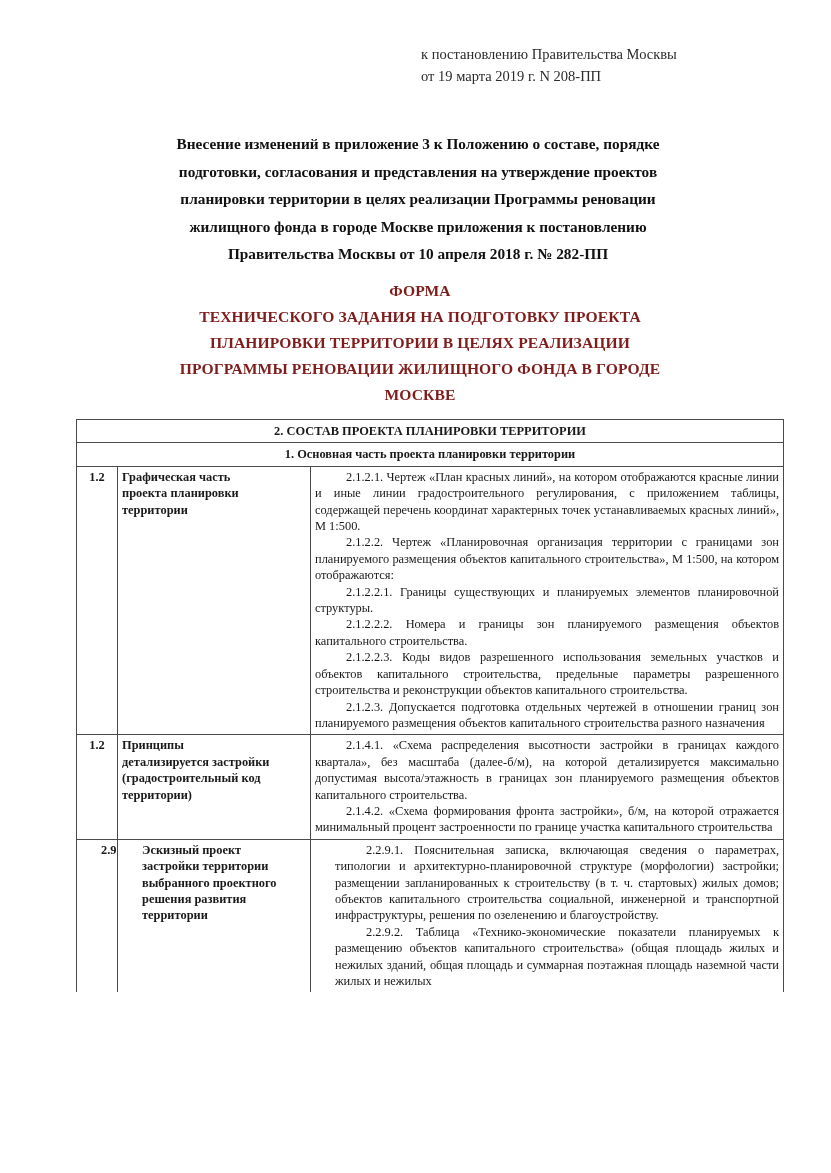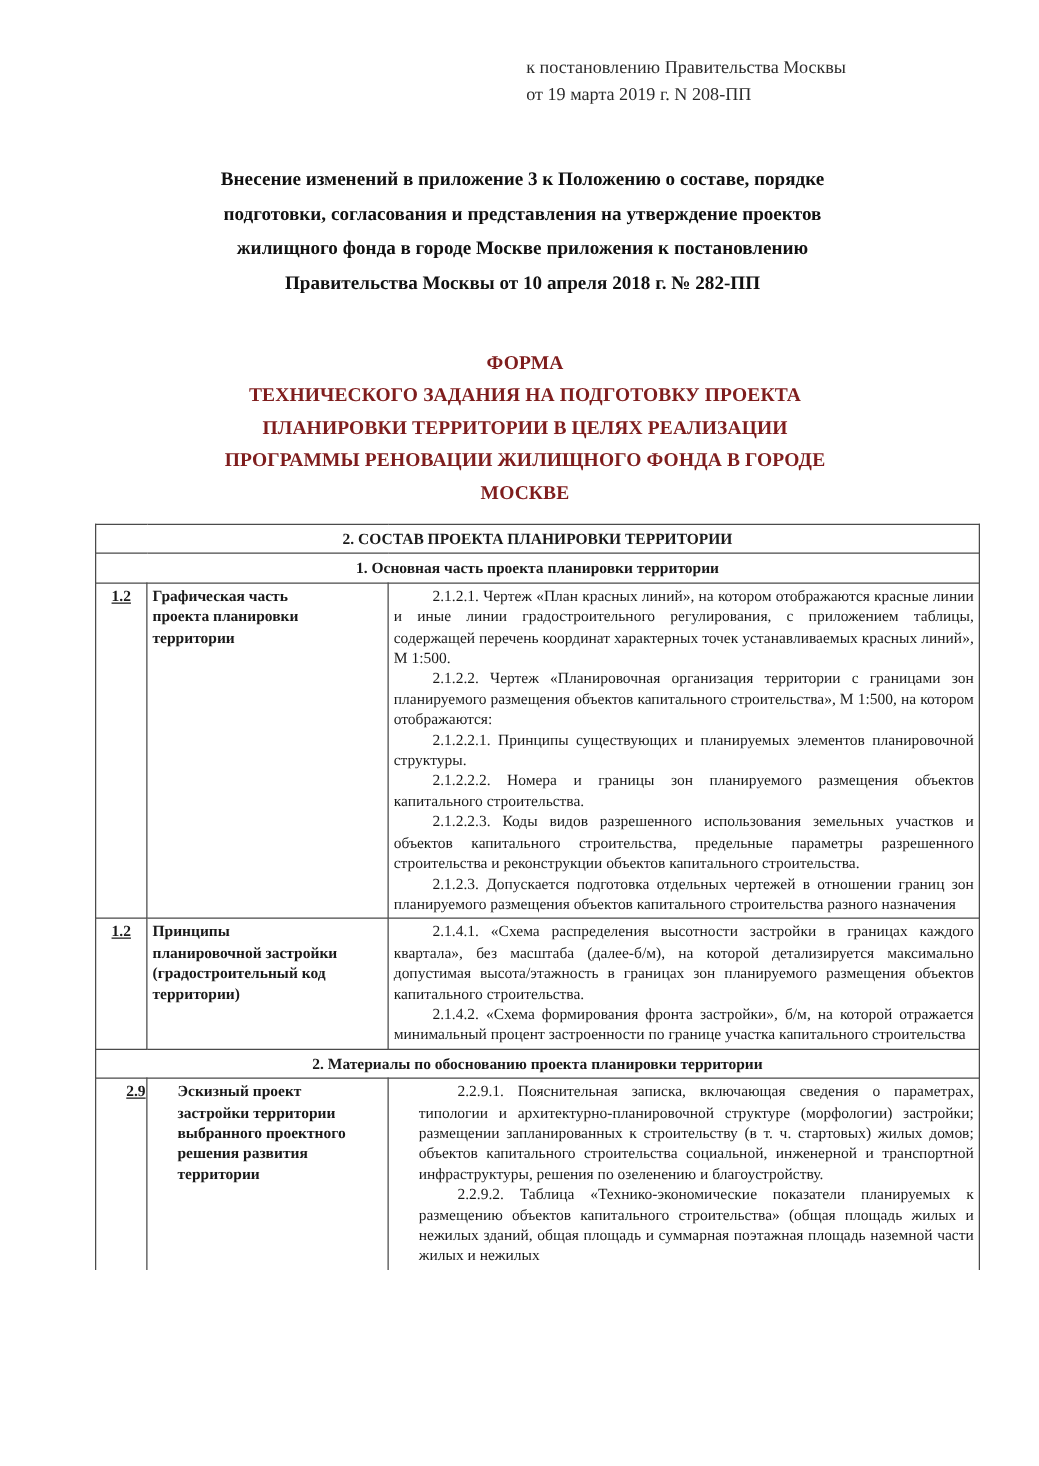--- a/index.html
+++ b/index.html
@@ -103,21 +103,20 @@
     padding-bottom: 3px;
   }
   .section-major { font-size: 13.6px; }
   .section-minor { font-size: 12.9px; }
 
   .cell-num {
     text-align: center;
     font-weight: bold;
     font-size: 12.4px;
     padding-top: 5px;
-    text-decoration: underline;
   }
   .cell-req {
     font-weight: bold;
     font-size: 12.4px;
     line-height: 17.2px;
     padding-top: 5px;
     padding-left: 5px;
   }
   .cell-req .rl { display: block; }
   .cell-cont {
@@ -148,20 +147,21 @@
 <div class="page">
 
   <div class="ref-block">
     <div class="ref-line">к постановлению Правительства Москвы</div>
     <div class="ref-line">от 19 марта 2019 г.  N 208-ПП</div>
   </div>
 
   <div class="main-heading">
     <span class="hl">Внесение изменений в приложение 3 к Положению о составе, порядке</span>
     <span class="hl">подготовки, согласования и представления на утверждение проектов</span>
+    <span class="hl">планировки территории в целях реализации Программы реновации</span>
     <span class="hl">жилищного фонда в городе Москве приложения к постановлению</span>
     <span class="hl">Правительства Москвы от 10 апреля 2018 г. № 282-ПП</span>
   </div>
 
   <div class="form-title">
     <span class="tl">ФОРМА</span>
     <span class="tl">ТЕХНИЧЕСКОГО ЗАДАНИЯ НА ПОДГОТОВКУ ПРОЕКТА</span>
     <span class="tl">ПЛАНИРОВКИ ТЕРРИТОРИИ В ЦЕЛЯХ РЕАЛИЗАЦИИ</span>
     <span class="tl">ПРОГРАММЫ РЕНОВАЦИИ ЖИЛИЩНОГО ФОНДА В ГОРОДЕ</span>
     <span class="tl">МОСКВЕ</span>
@@ -186,44 +186,41 @@
       <tr>
         <td class="cell-num">1.2</td>
         <td class="cell-req">
           <span class="rl">Графическая часть</span>
           <span class="rl">проекта планировки</span>
           <span class="rl">территории</span>
         </td>
         <td class="cell-cont">
           <p>2.1.2.1. Чертеж «План красных линий», на котором отображаются красные линии и иные линии градостроительного регулирования, с приложением таблицы, содержащей перечень координат характерных точек устанавливаемых красных линий», М 1:500.</p>
           <p>2.1.2.2. Чертеж «Планировочная организация территории с границами зон планируемого размещения объектов капитального строительства», М 1:500, на котором отображаются:</p>
-          <p>2.1.2.2.1. Принципы существующих и планируемых элементов планировочной структуры.</p>
+          <p>2.1.2.2.1. Границы существующих и планируемых элементов планировочной структуры.</p>
           <p>2.1.2.2.2. Номера и границы зон планируемого размещения объектов капитального строительства.</p>
           <p>2.1.2.2.3. Коды видов разрешенного использования земельных участков и объектов капитального строительства, предельные параметры разрешенного строительства и реконструкции объектов капитального строительства.</p>
           <p>2.1.2.3. Допускается подготовка отдельных чертежей в отношении границ зон планируемого размещения объектов капитального строительства разного назначения</p>
         </td>
       </tr>
 
       <tr>
         <td class="cell-num">1.2</td>
         <td class="cell-req">
           <span class="rl">Принципы</span>
-          <span class="rl">планировочной застройки</span>
+          <span class="rl">детализируется застройки</span>
           <span class="rl">(градостроительный код</span>
           <span class="rl">территории)</span>
         </td>
         <td class="cell-cont">
           <p>2.1.4.1. «Схема распределения высотности застройки в границах каждого квартала», без масштаба (далее-б/м), на которой детализируется максимально допустимая высота/этажность в границах зон планируемого размещения объектов капитального строительства.</p>
           <p>2.1.4.2. «Схема формирования фронта застройки», б/м, на которой отражается минимальный процент застроенности по границе участка капитального строительства</p>
         </td>
       </tr>
 
-      <tr class="section-row">
-        <td colspan="3" class="section-minor">2. Материалы по обоснованию проекта планировки территории</td>
-      </tr>
 
       <tr class="clipped-row">
         <td class="cell-num">2.9</td>
         <td class="cell-req">
           <span class="rl">Эскизный проект</span>
           <span class="rl">застройки территории</span>
           <span class="rl">выбранного проектного</span>
           <span class="rl">решения развития</span>
           <span class="rl">территории</span>
         </td>

